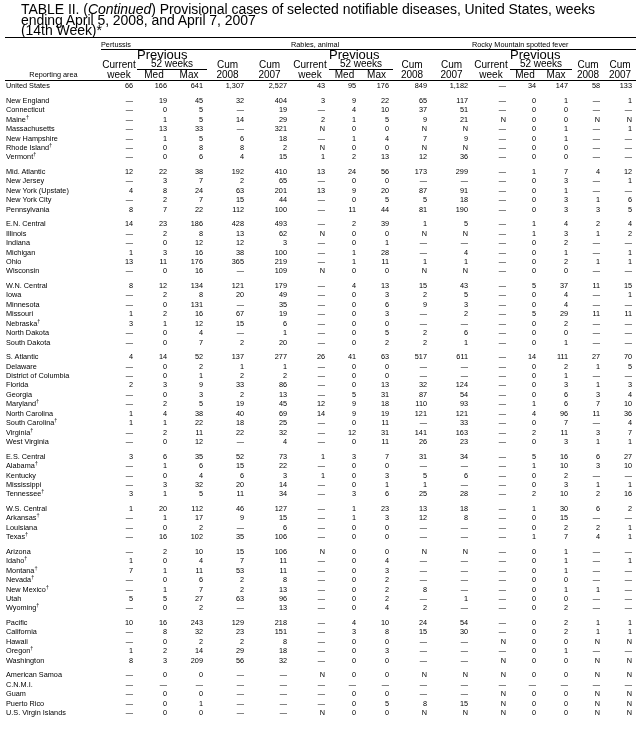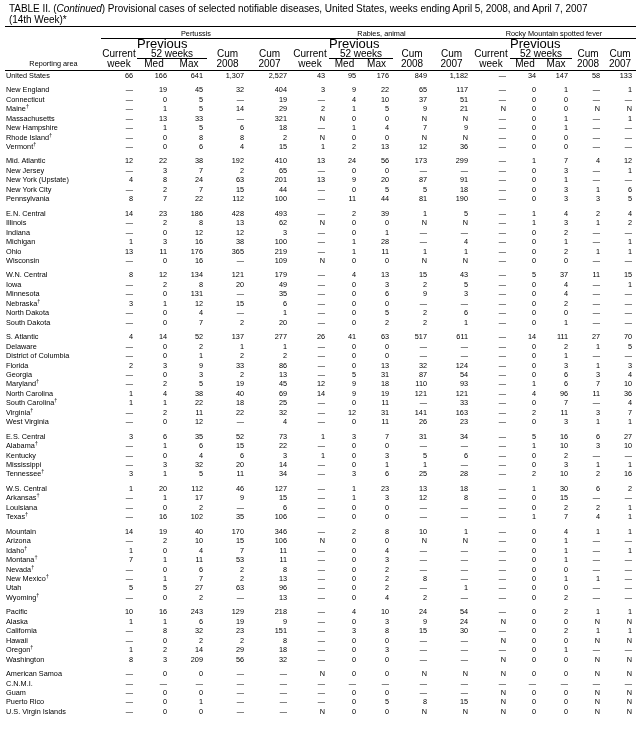--- a/index.html
+++ b/index.html
@@ -13,23 +13,23 @@
     font-family: "Liberation Sans", sans-serif;
     color: #000000;
     overflow: hidden;
   }
   .page {
     padding: 4px 5px 0 5px;
     box-sizing: border-box;
     width: 641px;
   }
   .title {
-    font-size: 10px;
+    font-size: 14px;
     line-height: 10.5px;
-    margin: 0 0 1px 4px;
+    margin: 0 0 1px 16px;
     letter-spacing: -0.05px;
   }
   .title i { font-style: italic; }
 
   table.main {
     border-collapse: collapse;
     width: 631px;
     table-layout: fixed;
     font-size: 7.3px;
     line-height: 9.45px;
@@ -41,21 +41,21 @@
     vertical-align: bottom;
     white-space: nowrap;
   }
   .num { text-align: right; padding-right: 4px !important; }
   .area { text-align: left; padding-left: 1px !important; }
 
   
   .rule-top td { border-top: 1.1px solid #000; height: 2px; }
 
   .grp-label {
-    text-align: center;
+    text-align: left;
     border-bottom: 0.8px solid #000;
     font-size: 7.3px;
     padding-bottom: 0px !important;
   }
   .prev-label {
     text-align: left;
     font-size: 13px;
   }
   .wk-label {
     text-align: center;
@@ -579,20 +579,38 @@
           <td class="num">6</td>
           <td class="num">9</td>
           <td class="num">3</td>
           <td class="num">—</td>
           <td class="num">0</td>
           <td class="num">4</td>
           <td class="num">—</td>
           <td class="num">—</td>
         </tr>
         <tr>
+          <td class="area">Missouri</td>
+          <td class="num">1</td>
+          <td class="num">2</td>
+          <td class="num">16</td>
+          <td class="num">67</td>
+          <td class="num">19</td>
+          <td class="num">—</td>
+          <td class="num">0</td>
+          <td class="num">3</td>
+          <td class="num">—</td>
+          <td class="num">2</td>
+          <td class="num">—</td>
+          <td class="num">5</td>
+          <td class="num">29</td>
+          <td class="num">11</td>
+          <td class="num">11</td>
+        </tr>
+        <tr>
           <td class="area">Nebraska<span class="sup">†</span></td>
           <td class="num">3</td>
           <td class="num">1</td>
           <td class="num">12</td>
           <td class="num">15</td>
           <td class="num">6</td>
           <td class="num">—</td>
           <td class="num">0</td>
           <td class="num">0</td>
           <td class="num">—</td>
@@ -986,38 +1004,20 @@
           <td class="num">—</td>
           <td class="num">—</td>
           <td class="num">1</td>
           <td class="num">7</td>
           <td class="num">4</td>
           <td class="num">1</td>
         </tr>
         <tr class="spacer">
           <td colspan="16"></td>
         </tr>
-        <tr class="row-us">
-          <td class="area bold">Mountain</td>
-          <td class="num">14</td>
-          <td class="num">19</td>
-          <td class="num">40</td>
-          <td class="num">170</td>
-          <td class="num">346</td>
-          <td class="num">—</td>
-          <td class="num">2</td>
-          <td class="num">8</td>
-          <td class="num">10</td>
-          <td class="num">1</td>
-          <td class="num">—</td>
-          <td class="num">0</td>
-          <td class="num">4</td>
-          <td class="num">1</td>
-          <td class="num">1</td>
-        </tr>
         <tr>
           <td class="area">Arizona</td>
           <td class="num">—</td>
           <td class="num">2</td>
           <td class="num">10</td>
           <td class="num">15</td>
           <td class="num">106</td>
           <td class="num">N</td>
           <td class="num">0</td>
           <td class="num">0</td>
@@ -1152,38 +1152,20 @@
           <td class="num">10</td>
           <td class="num">24</td>
           <td class="num">54</td>
           <td class="num">—</td>
           <td class="num">0</td>
           <td class="num">2</td>
           <td class="num">1</td>
           <td class="num">1</td>
         </tr>
         <tr>
-          <td class="area">Alaska</td>
-          <td class="num">1</td>
-          <td class="num">1</td>
-          <td class="num">6</td>
-          <td class="num">19</td>
-          <td class="num">9</td>
-          <td class="num">—</td>
-          <td class="num">0</td>
-          <td class="num">3</td>
-          <td class="num">9</td>
-          <td class="num">24</td>
-          <td class="num">N</td>
-          <td class="num">0</td>
-          <td class="num">0</td>
-          <td class="num">N</td>
-          <td class="num">N</td>
-        </tr>
-        <tr>
           <td class="area">California</td>
           <td class="num">—</td>
           <td class="num">8</td>
           <td class="num">32</td>
           <td class="num">23</td>
           <td class="num">151</td>
           <td class="num">—</td>
           <td class="num">3</td>
           <td class="num">8</td>
           <td class="num">15</td>

